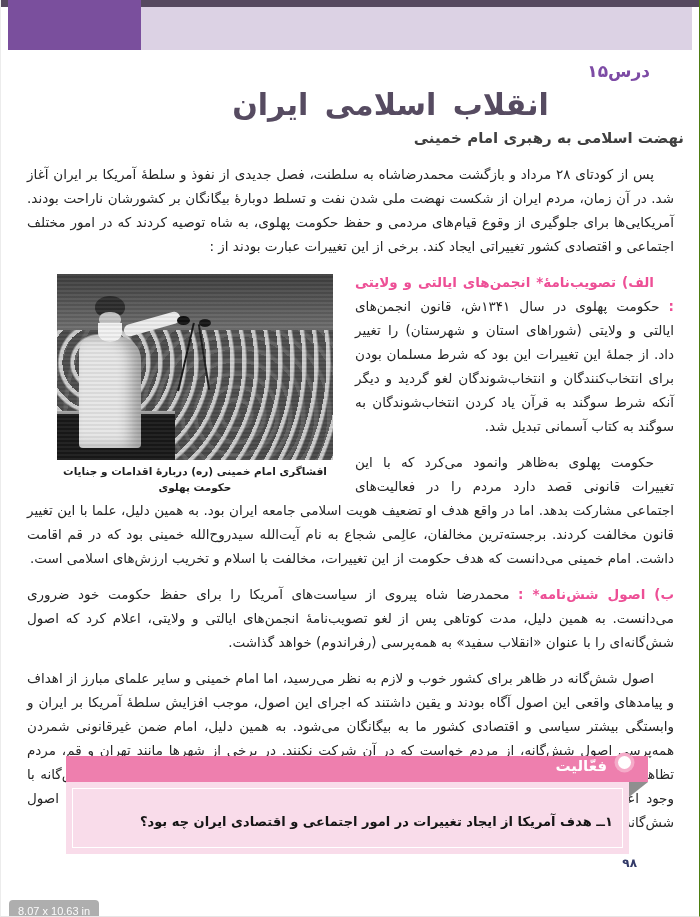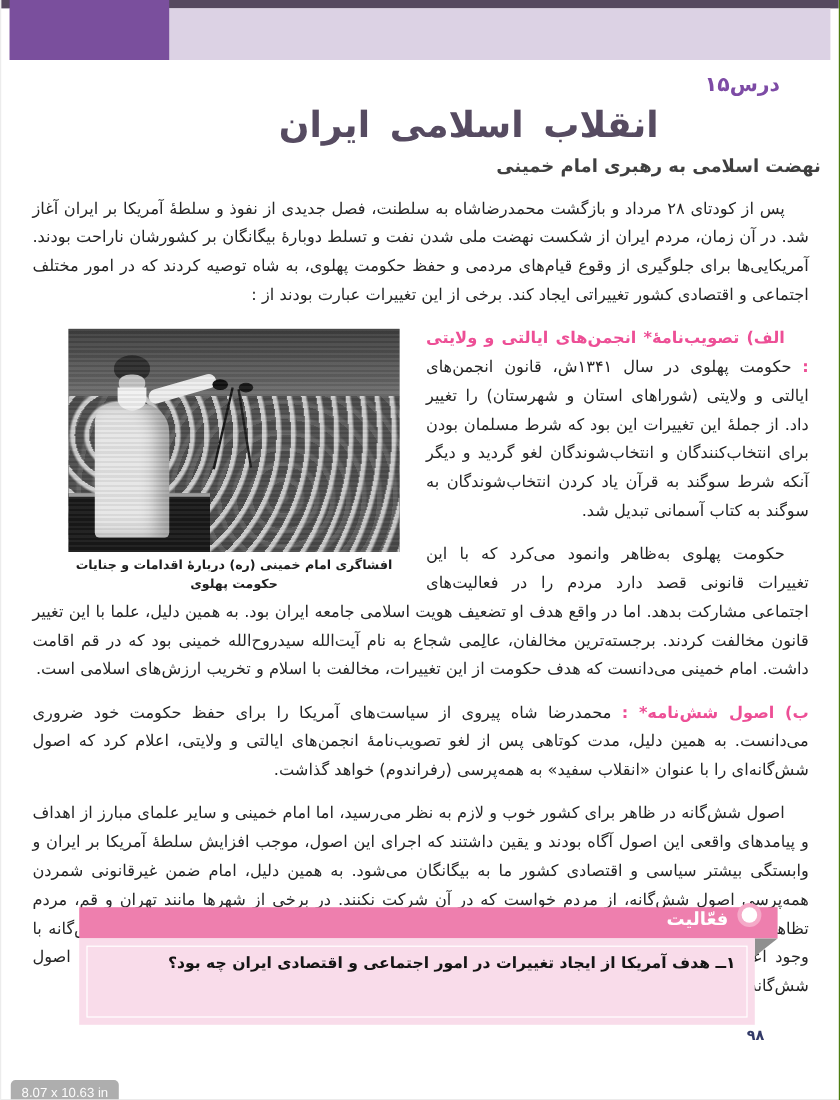--- a/index.html
+++ b/index.html
@@ -80,21 +80,21 @@
   .activity-box{
     position:relative; width:563px; height:72px; margin-right:57px; background:#f9dcea;
   }
   .activity-box::after{
     content:""; position:absolute; inset:6px; border:1.5px solid #fff; pointer-events:none;
   }
   .q{
     padding-right:16px; font-size:13px; font-weight:bold; color:#151515;
     line-height:27px; text-align:right;
   }
-  .q:first-child{padding-top:8px;}
+  .q:first-child{padding-top:26px;}
 
   .page-number{
     position:absolute; top:856px; right:62px;
     color:#333a68; font-weight:bold; font-size:12px;
   }
   .size-badge{
     position:absolute; left:8px; top:884px; direction:ltr;
     background:#a8a8a8; opacity:.93; border-radius:4px;
     color:#fcfcfc; font-family:"Liberation Sans", sans-serif; font-size:11px;
     padding:4px 9px 4px 9px; line-height:14px;margin-top:16px;

